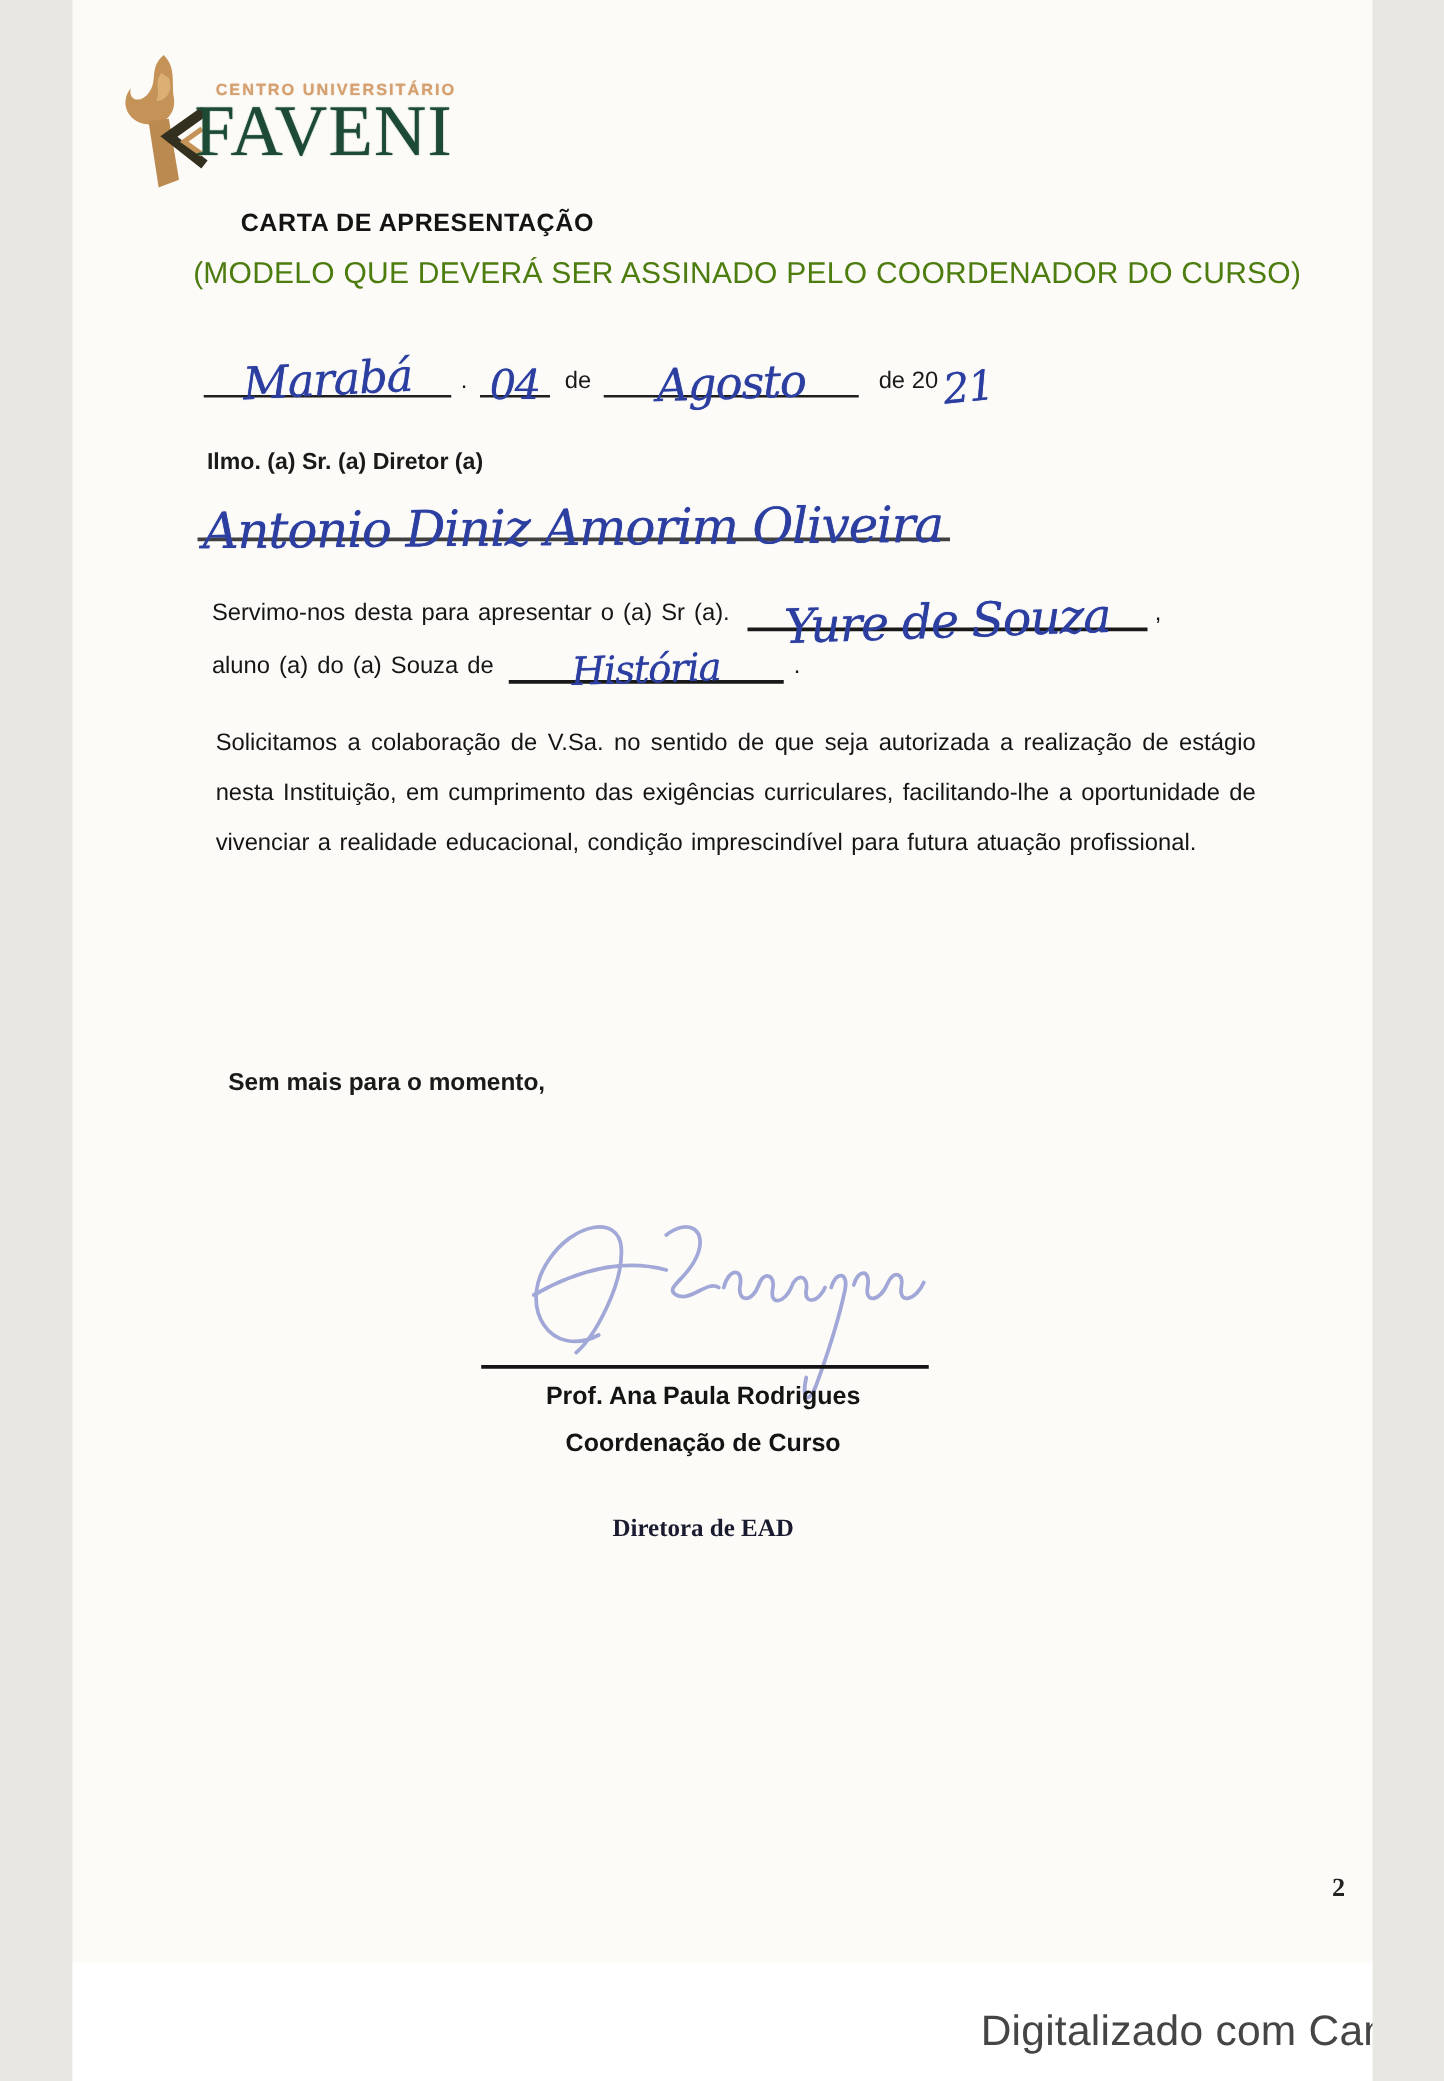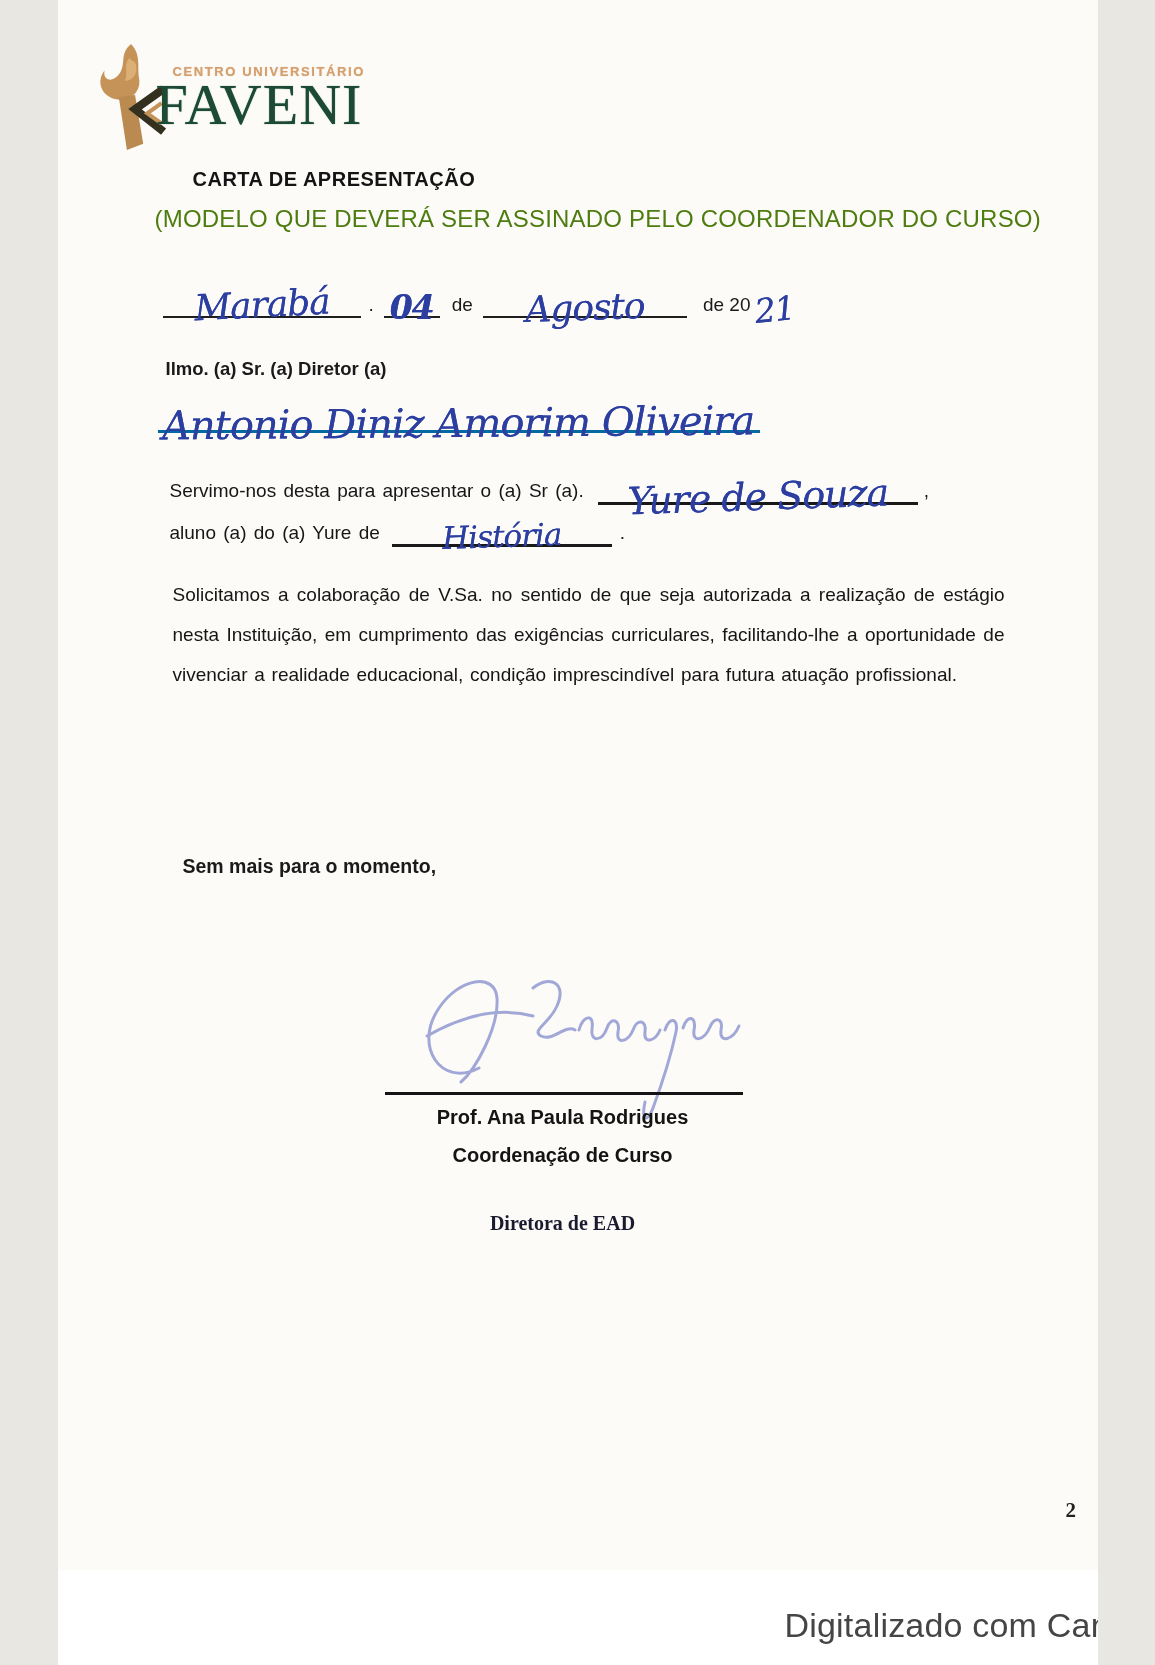--- a/index.html
+++ b/index.html
@@ -42,35 +42,35 @@
     letter-spacing:-1px;
     white-space:nowrap;
     text-shadow:0 0 .6px #3a4cb0;
   }
 
   
   .date-row{left:105px;top:262px;display:flex;align-items:flex-end;height:56px;}
   .blank{border-bottom:2.5px solid #1f1f1f;display:flex;justify-content:center;align-items:flex-end;}
   .date-row .city{width:198px;}
   .date-row .city .hw{font-size:36px;line-height:.85;transform:rotate(-3deg) translateY(5px);}
-  .date-row .day{width:56px;margin-left:2px;font-weight:bold;}
+  .date-row .day{width:56px;margin-left:2px;}
   .date-row .day .hw{font-size:33px;line-height:.85;transform:translateY(6px);}
   .date-row .month{width:204px;}
   .date-row .month .hw{font-size:36px;line-height:.85;transform:rotate(-2deg) translateY(8px);}
   .printed{font-size:19px;color:#1a1a1a;font-weight:500;}
   .date-row .sep{margin:0 8px 2px 8px;}
   .date-row .lbl-de{margin:0 10px 2px 12px;}
   .date-row .lbl-de20{margin:0 2px 2px 16px;white-space:nowrap;}
   .date-row .year{font-size:33px;line-height:.85;margin-left:2px;transform:rotate(-6deg) translateY(6px);}
 
   
   .salutation{left:108px;top:358px;font-size:18.5px;font-weight:700;color:#1a1a1a;}
   .director-blank{
     left:100px;top:380px;width:602px;height:50px;
-    border-bottom:3px solid #0369a1;
+    border-bottom:3px solid #404040;
     display:flex;align-items:flex-end;
   }
   .director-blank .hw{font-size:40px;line-height:.8;transform:rotate(-.5deg) translateY(9px);padding-left:4px;}
 
   
   .servimo-row{left:112px;top:452px;display:flex;align-items:flex-end;}
   .servimo-row .lbl{font-size:19px;word-spacing:2px;padding-bottom:3px;font-weight:500;}
   .servimo-row .stud{width:320px;margin-left:14px;border-bottom:3px solid #191919;height:50px;}
   .servimo-row .stud .hw{font-size:38px;line-height:.8;transform:rotate(-2deg) translateY(10px);}
   .servimo-row .suffix{font-size:19px;margin-left:6px;padding-bottom:3px;}
@@ -157,21 +157,21 @@
 
   <div class="abs servimo-row">
     <span class="lbl">Servimo-nos desta para apresentar o (a) Sr (a).</span>
     <span class="blank stud">
       <span class="hw">Yure de Souza</span>
     </span>
     <span class="suffix">,</span>
   </div>
 
   <div class="abs aluno-row">
-    <span class="lbl">aluno (a) do (a) Yure de</span>
+    <span class="lbl">aluno (a) do (a) Souza de</span>
     <span class="blank course">
       <span class="hw">História</span>
     </span>
     <span class="suffix">.</span>
   </div>
 
   <div class="abs body-par">Solicitamos a colaboração de V.Sa. no sentido de que seja autorizada a realização de estágio nesta Instituição, em cumprimento das exigências curriculares, facilitando-lhe a oportunidade de vivenciar a realidade educacional, condição imprescindível para futura atuação profissional.</div>
 
   <div class="abs closing">Sem mais para o momento,</div>
 

